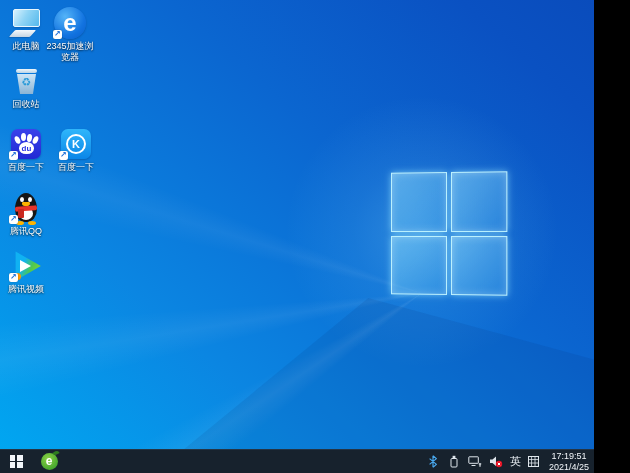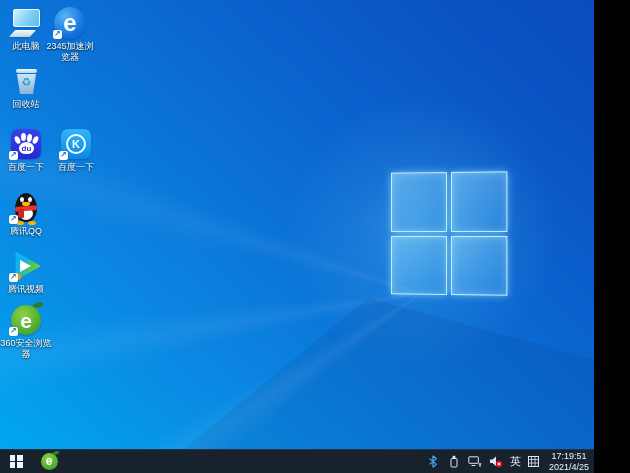--- a/index.html
+++ b/index.html
@@ -228,28 +228,20 @@
   <div class="cell" style="left:0;top:249px">
     <div class="art tv">
       <div class="tri"></div>
         <div class="inner"></div>
         <div class="dot"></div>
       <div class="shortcut"></div>
     </div>
     <div class="label">腾讯视频</div>
   </div>
 
-  <div class="cell" style="left:0;top:303px">
-    <div class="art b360">
-      <div class="c"></div>
-        <div class="leaf"></div>
-      <div class="shortcut"></div>
-    </div>
-    <div class="label">360安全浏览器</div>
-  </div>
 
 
   <div class="taskbar">
     <div class="start">
       <div class="winlogo">
         <div></div>
           <div></div>
           <div></div>
           <div></div>
       </div>

